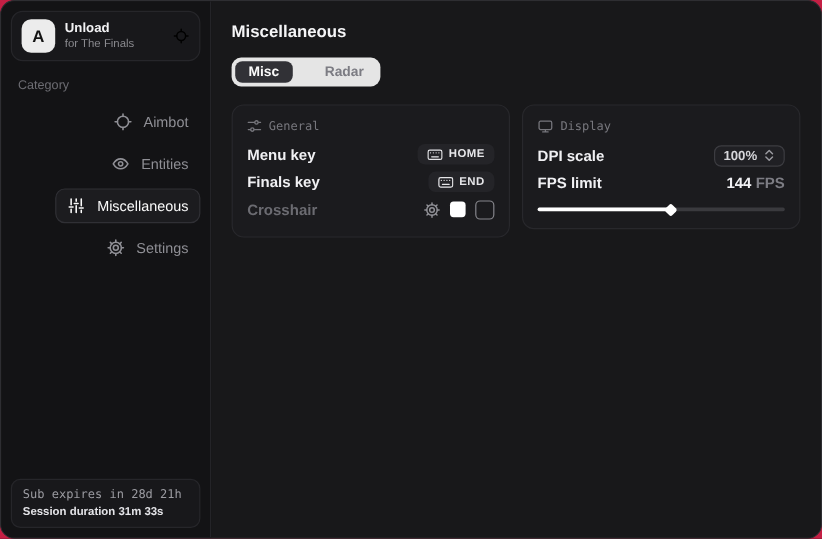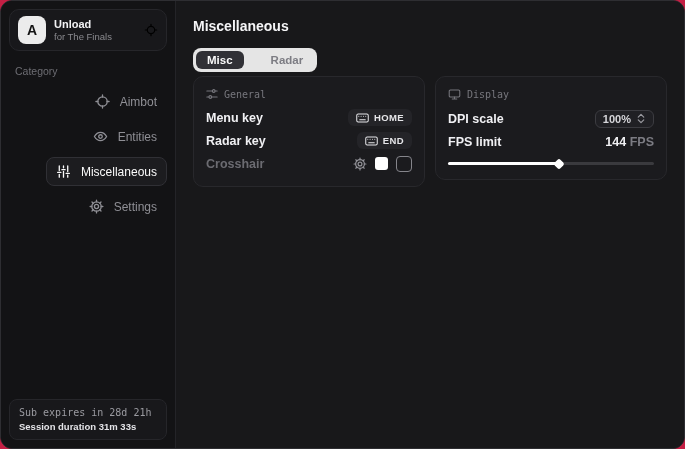--- a/index.html
+++ b/index.html
@@ -62,21 +62,21 @@
   
   .main{flex:1;background:#18181a;padding:15px 17px;box-sizing:border-box;}
   .page-title{font-size:14px;font-weight:bold;color:#f5f5f7;margin:2px 0 14px 0;}
   .tabs{
     display:inline-flex;gap:16px;background:#e5e5e5;border-radius:8px;padding:3px;
   }
   .tab{
     padding:3px 11px;border-radius:6px;font-size:11.5px;font-weight:600;color:#7c7c83;cursor:default;
   }
   .tab.active{background:#313136;color:#fafafa;}
-  .cards{display:flex;gap:10px;margin-top:4px;align-items:flex-start;}
+  .cards{display:flex;gap:10px;margin-top:15px;align-items:flex-start;}
   .card{
     flex:1;background:#1b1b1e;border:1px solid #28282c;border-radius:10px;
     padding:9px 12px 11px 12px;box-sizing:border-box;
   }
   .card-head{
     display:flex;align-items:center;gap:6px;color:#77777d;
     font-family:"DejaVu Sans Mono",monospace;font-size:10px;margin:2px 0 6px 0;
   }
   .row{display:flex;align-items:center;justify-content:space-between;height:23px;}
   .row-label{font-size:12.5px;font-weight:600;color:#f0f0f3;}
@@ -210,21 +210,21 @@
               <svg width="13" height="10" viewBox="0 0 14 10" fill="none" stroke="currentColor" stroke-width="1.1" stroke-linecap="round">
                 <rect x="0.8" y="0.8" width="12.4" height="8.4" rx="1.6"></rect>
                 <path d="M3 3.2h.01M5.5 3.2h.01M8 3.2h.01M10.5 3.2h.01M4 6.8h6"></path>
               </svg>
             </span>
             <span>HOME</span>
           </span>
         </div>
 
         <div class="row">
-          <span class="row-label">Radar key</span>
+          <span class="row-label">Finals key</span>
           <span class="keybind">
             <span class="icon">
               <svg width="13" height="10" viewBox="0 0 14 10" fill="none" stroke="currentColor" stroke-width="1.1" stroke-linecap="round">
                 <rect x="0.8" y="0.8" width="12.4" height="8.4" rx="1.6"></rect>
                 <path d="M3 3.2h.01M5.5 3.2h.01M8 3.2h.01M10.5 3.2h.01M4 6.8h6"></path>
               </svg>
             </span>
             <span>END</span>
           </span>
         </div>

